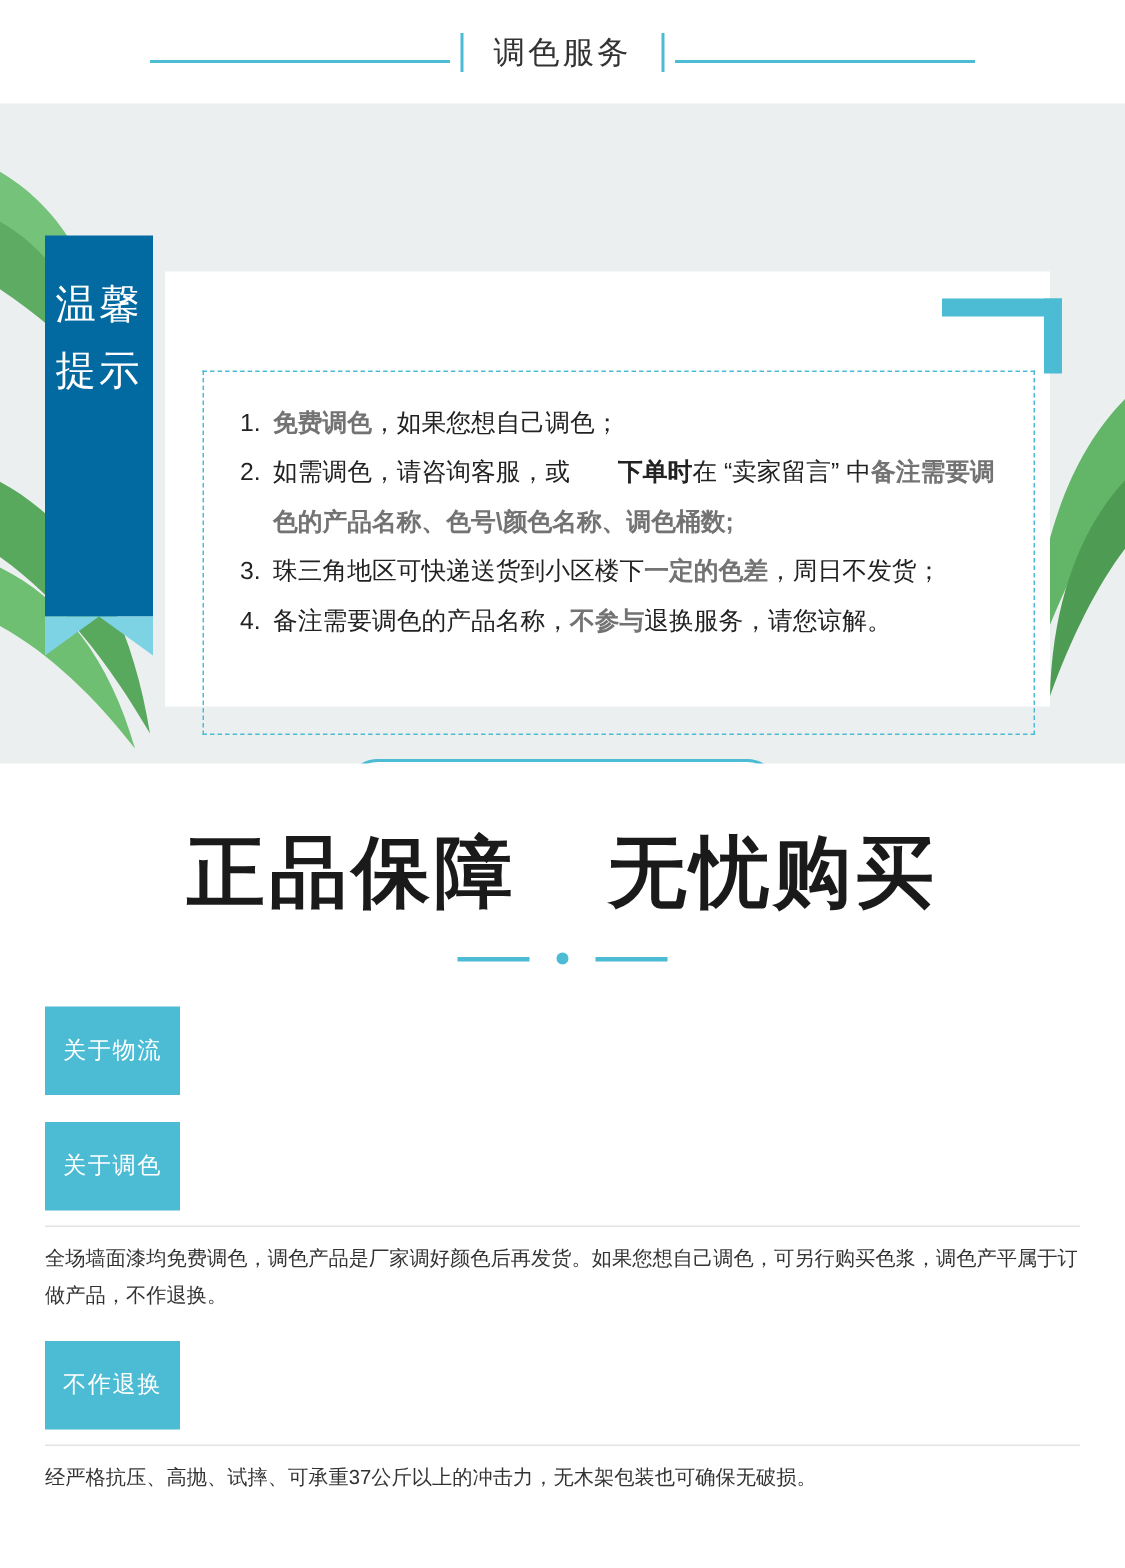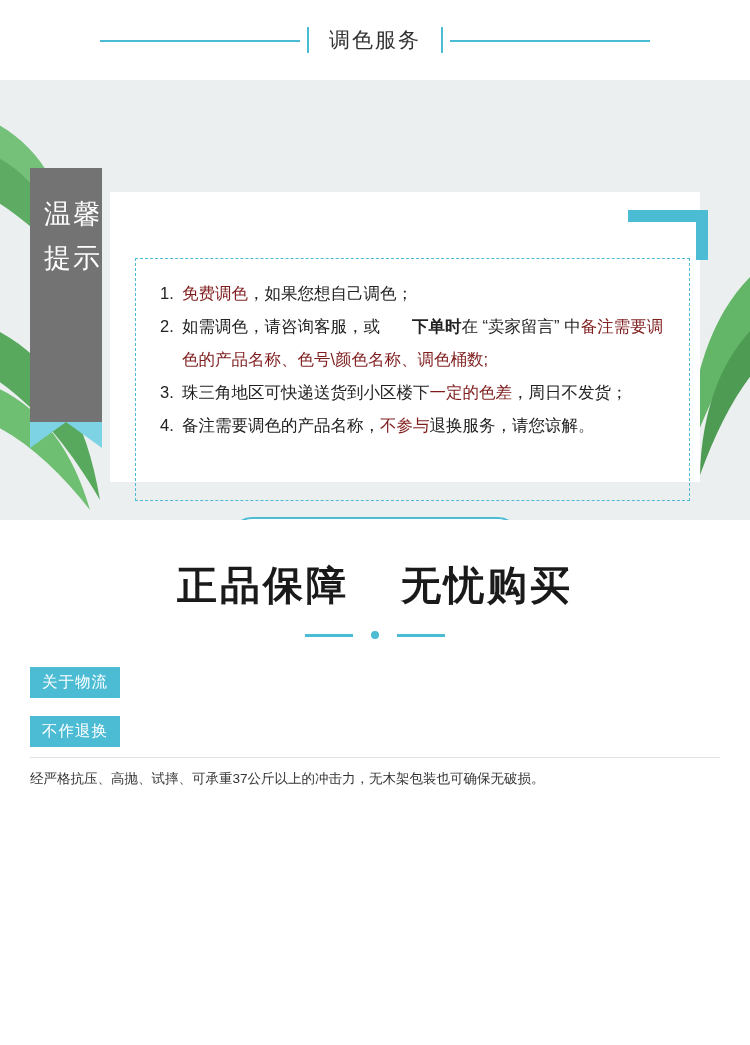--- a/index.html
+++ b/index.html
@@ -7,21 +7,21 @@
     width: 750px;
     height: 1045px;
     background: #ffffff;
     font-family: "Liberation Sans", sans-serif;
     position: relative;
     overflow: hidden;
   }
 
   
   .top-title-wrap {
-    height: 80px;
+    height: 69px;
     display: flex;
     align-items: center;
     justify-content: center;
     position: relative;
   }
   .top-title {
     font-size: 21px;
     color: #333;
     letter-spacing: 2px;
     font-weight: 400;
@@ -96,23 +96,23 @@
     padding: 18px 24px 10px 24px;
   }
 
   
   .ribbon {
     position: absolute;
     left: 30px;
     top: 88px;
     width: 72px;
     height: 254px;
-    background: #737373;
+    background: #0369a1;
     color: #ffffff;
-    text-align: right;
+    text-align: center;
     font-size: 27px;
     line-height: 44px;
     letter-spacing: 2px;
     padding-top: 24px;
     font-family: "Liberation Serif", serif;
   }
   .ribbon::after {
     content: "";
     position: absolute;
     left: 0;
@@ -136,21 +136,21 @@
     color: #222;
     position: relative;
     padding-left: 22px;
   }
   ol.tips li::before {
     content: counter(tip) ".";
     position: absolute;
     left: 0;
     color: #222;
   }
-  .red { color: #7f1d1d; font-weight: normal; }
+  .red { color: #737373; font-weight: bold; }
   .blk-b { font-weight: bold; margin-left: 32px; }
 
   
   .cta {
     position: absolute;
     left: 50%;
     transform: translateX(-50%);
     top: 437px;
     width: 290px;
     height: 44px;
@@ -165,25 +165,25 @@
     justify-content: center;
     letter-spacing: 1px;
   }
 
   
   .headline-wrap {
     margin-top: 38px;
     text-align: center;
   }
   .headline {
-    font-size: 40px;
+    font-size: 52px;
     font-weight: bold;
     color: #1a1a1a;
     letter-spacing: 3px;
-    font-family: Liberation Serif, serif;
+    font-family: Liberation Sans, sans-serif;
   }
   .headline .gap { display: inline-block; width: 26px; }
   .deco-dashes {
     margin: 18px auto 0;
     width: 140px;
     display: flex;
     align-items: center;
     justify-content: space-between;
   }
   .deco-dashes i {
@@ -199,21 +199,21 @@
   .sections {
     margin-top: 28px;
     padding: 0 30px;
   }
   .sec { margin-bottom: 18px; }
   .sec-tag {
     display: inline-block;
     background: #4bbcd4;
     color: #ffffff;
     font-size: 15.5px;
-    padding: 5px 12px;
+    padding: 19px 12px;
     letter-spacing: 1px;
   }
   .sec-body {
     margin-top: 10px;
     font-size: 13.5px;
     line-height: 25px;
     color: #333;
     border-top: 1px solid #e3e3e3;
     padding-top: 8px;
   }
@@ -277,14 +277,15 @@
   </div>
   <div class="deco-dashes">
     <i class="a"></i>
     <i class="dot"></i>
     <i class="b"></i>
   </div>
 </div>
 
 <div class="sections" id="sections">
     <div class="sec"><div class="sec-tag">关于物流</div></div>
+    <div class="sec"><div class="sec-tag">关于调色</div><div class="sec-body">全场墙面漆均免费调色，调色产品是厂家调好颜色后再发货。如果您想自己调色，可另行购买色浆，调色产平属于订做产品，不作退换。</div></div>
     <div class="sec"><div class="sec-tag">不作退换</div><div class="sec-body">经严格抗压、高抛、试摔、可承重37公斤以上的冲击力，无木架包装也可确保无破损。</div></div>
   </div>
 
 </body></html>

